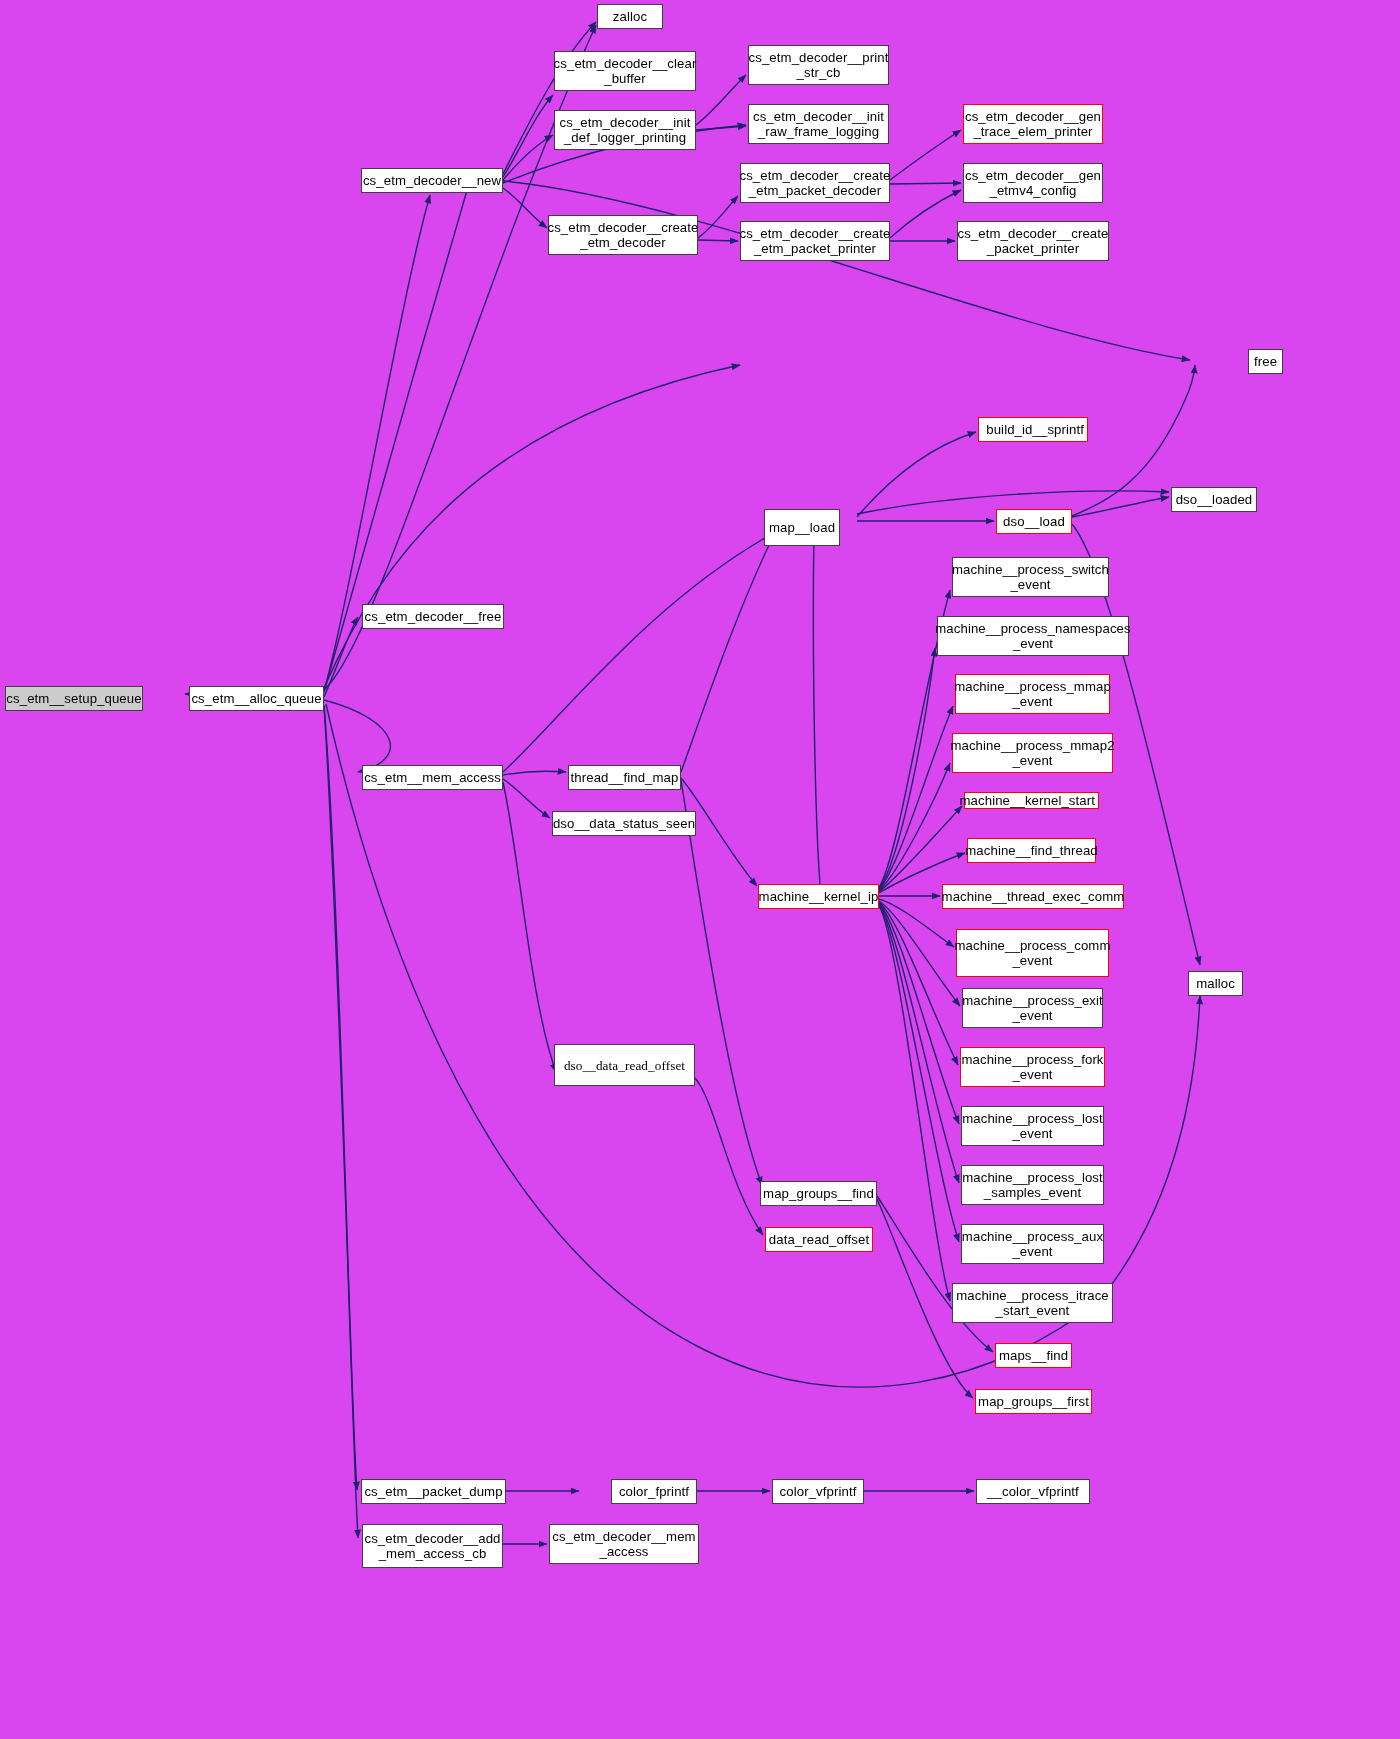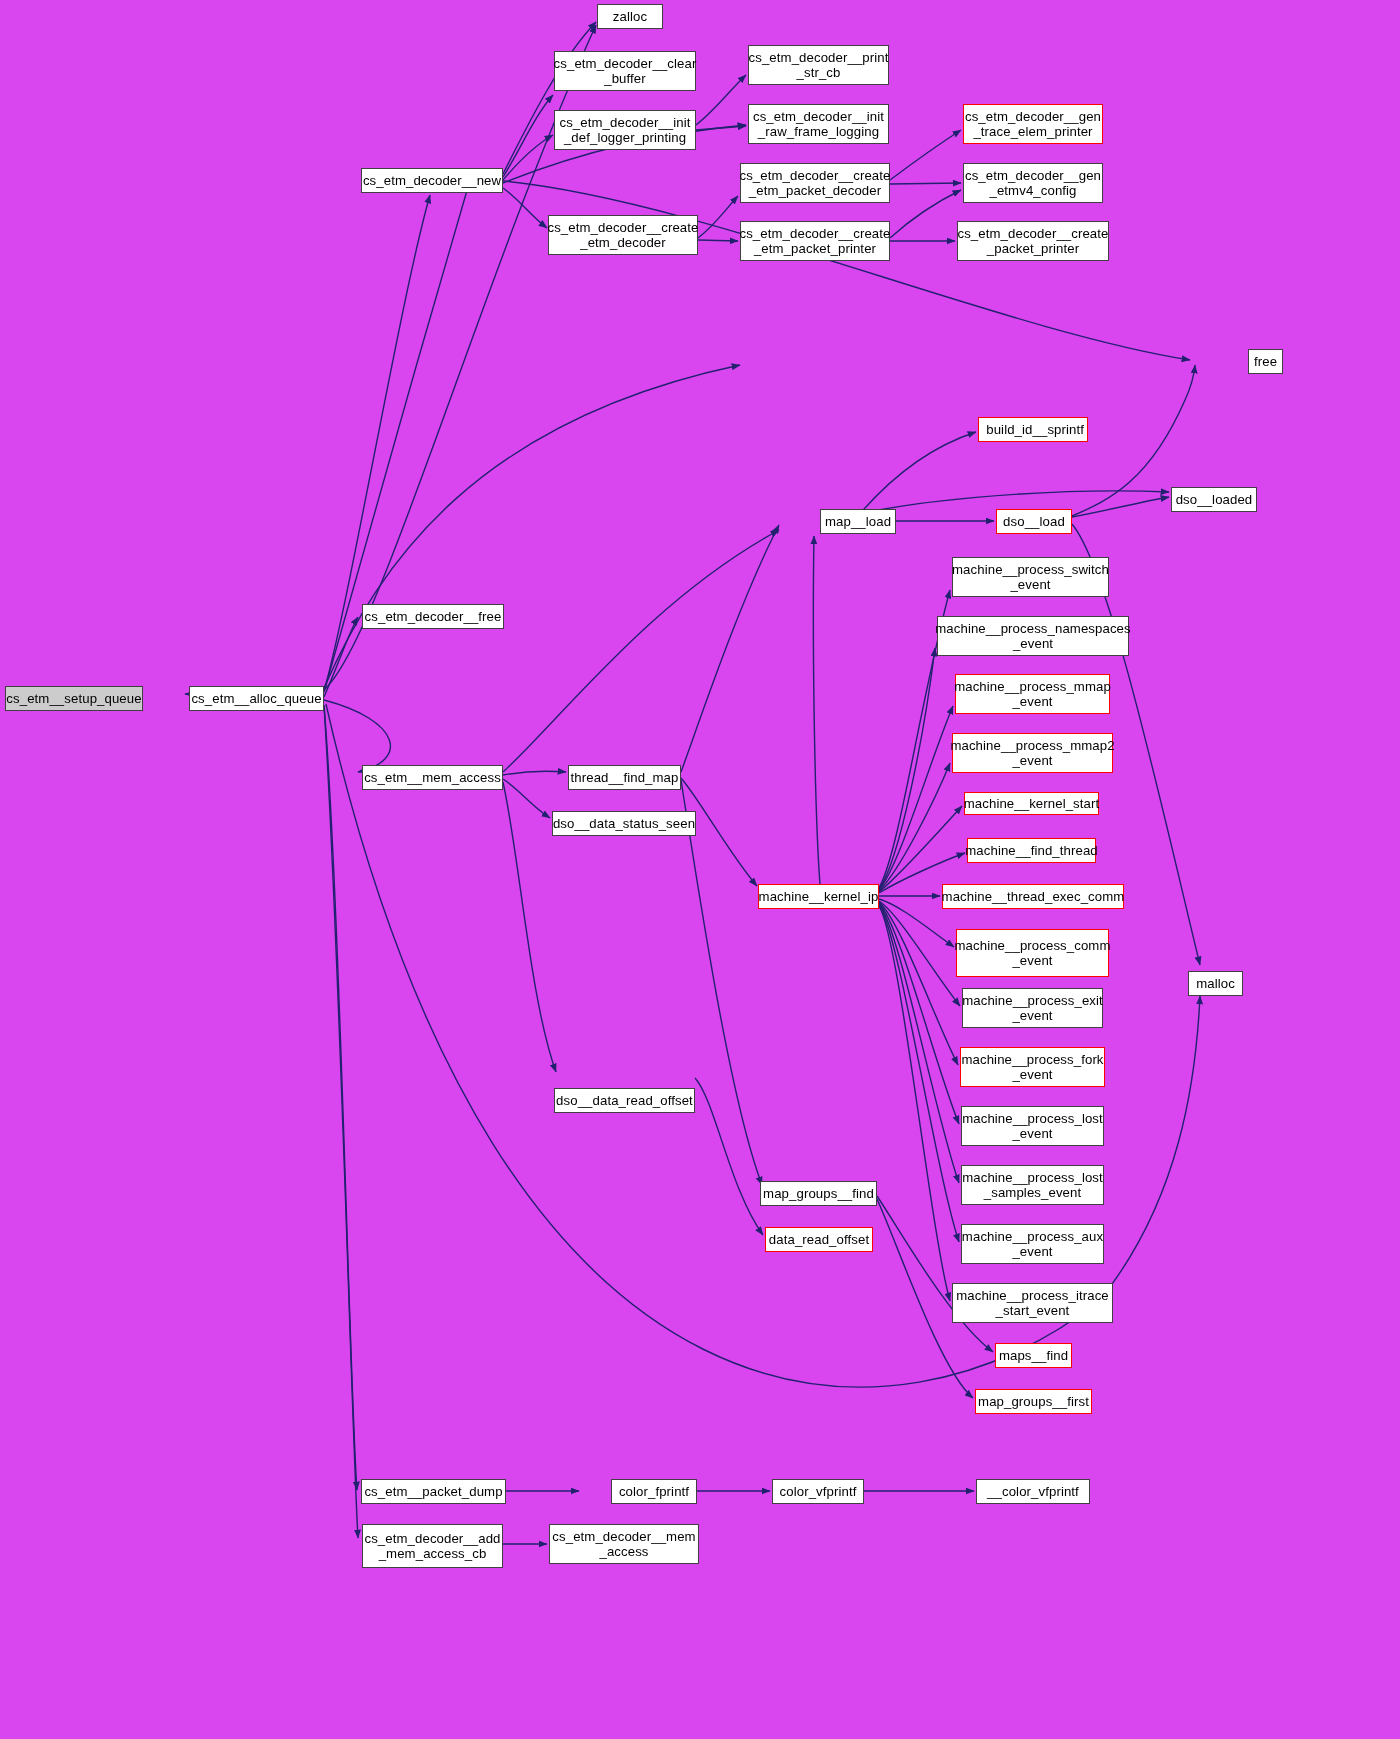--- a/index.html
+++ b/index.html
@@ -145,47 +145,47 @@
 _etmv4_config</span></div>
       <div class="node" style="left: 548px; top: 215px; width: 150px; height: 40px;"><span>cs_etm_decoder__create
 _etm_decoder</span></div>
       <div class="node" style="left: 740px; top: 221px; width: 150px; height: 40px;"><span>cs_etm_decoder__create
 _etm_packet_printer</span></div>
       <div class="node" style="left: 957px; top: 221px; width: 152px; height: 40px;"><span>cs_etm_decoder__create
 _packet_printer</span></div>
       <div class="node" style="left: 1248px; top: 349px; width: 35px; height: 25px;"><span>free</span></div>
       <div class="node red" style="left: 978px; top: 417px; width: 110px; height: 25px; justify-content: flex-end;"><span>build_id__sprintf</span></div>
       <div class="node" style="left: 1171px; top: 487px; width: 86px; height: 25px;"><span>dso__loaded</span></div>
-      <div class="node" style="left: 820px; top: 509px; width: 76px; height: 25px;"><span>map__load</span></div>
+      <div class="node" style="left: 764px; top: 509px; width: 76px; height: 37px;"><span>map__load</span></div>
       <div class="node red" style="left: 996px; top: 509px; width: 76px; height: 25px;"><span>dso__load</span></div>
       <div class="node" style="left: 952px; top: 557px; width: 157px; height: 40px;"><span>machine__process_switch
 _event</span></div>
       <div class="node" style="left: 362px; top: 604px; width: 142px; height: 25px;"><span>cs_etm_decoder__free</span></div>
       <div class="node" style="left: 937px; top: 616px; width: 192px; height: 40px;"><span>machine__process_namespaces
 _event</span></div>
       <div class="node red" style="left: 955px; top: 674px; width: 155px; height: 40px; align-items: center;"><span>machine__process_mmap
 _event</span></div>
       <div class="node highlight" style="left: 5px; top: 686px; width: 138px; height: 25px;"><span>cs_etm__setup_queue</span></div>
       <div class="node" style="left: 189px; top: 686px; width: 135px; height: 25px;"><span>cs_etm__alloc_queue</span></div>
       <div class="node red" style="left: 952px; top: 733px; width: 161px; height: 40px;"><span>machine__process_mmap2
 _event</span></div>
-      <div class="node red" style="left: 964px; top: 792px; width: 135px; height: 23px;"><span>machine__kernel_start</span></div>
+      <div class="node red" style="left: 964px; top: 792px; width: 135px; height: 17px; justify-content: flex-end;"><span>machine__kernel_start</span></div>
       <div class="node red" style="left: 967px; top: 838px; width: 129px; height: 25px;"><span>machine__find_thread</span></div>
       <div class="node" style="left: 362px; top: 765px; width: 141px; height: 25px;"><span>cs_etm__mem_access</span></div>
       <div class="node" style="left: 568px; top: 765px; width: 113px; height: 25px;"><span>thread__find_map</span></div>
       <div class="node" style="left: 552px; top: 811px; width: 144px; height: 25px;"><span>dso__data_status_seen</span></div>
       <div class="node red" style="left: 758px; top: 884px; width: 121px; height: 25px;"><span>machine__kernel_ip</span></div>
       <div class="node red" style="left: 942px; top: 884px; width: 182px; height: 25px;"><span>machine__thread_exec_comm</span></div>
       <div class="node red" style="left: 956px; top: 929px; width: 153px; height: 48px;"><span>machine__process_comm
 _event</span></div>
       <div class="node" style="left: 962px; top: 988px; width: 141px; height: 40px;"><span>machine__process_exit
 _event</span></div>
       <div class="node red" style="left: 960px; top: 1047px; width: 145px; height: 40px;"><span>machine__process_fork
 _event</span></div>
-      <div class="node" style="left: 554px; top: 1088px; width: 141px; height: 25px;"><span>dso__data_read_offset</span></div>
+      <div class="node" style="left: 554px; top: 1044px; width: 141px; height: 42px; font-family: Liberation Serif, serif;"><span>dso__data_read_offset</span></div>
       <div class="node" style="left: 961px; top: 1106px; width: 143px; height: 40px;"><span>machine__process_lost
 _event</span></div>
       <div class="node" style="left: 961px; top: 1165px; width: 143px; height: 40px;"><span>machine__process_lost
 _samples_event</span></div>
       <div class="node" style="left: 961px; top: 1224px; width: 143px; height: 40px;"><span>machine__process_aux
 _event</span></div>
       <div class="node" style="left: 760px; top: 1181px; width: 117px; height: 25px;"><span>map_groups__find</span></div>
       <div class="node red" style="left: 765px; top: 1227px; width: 108px; height: 25px;"><span>data_read_offset</span></div>
       <div class="node" style="left: 952px; top: 1283px; width: 161px; height: 40px;"><span>machine__process_itrace
 _start_event</span></div>

